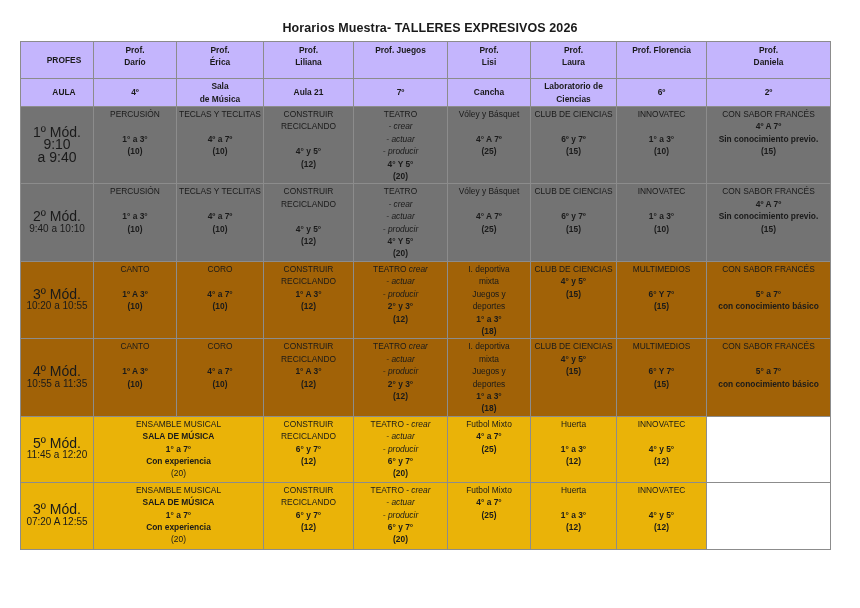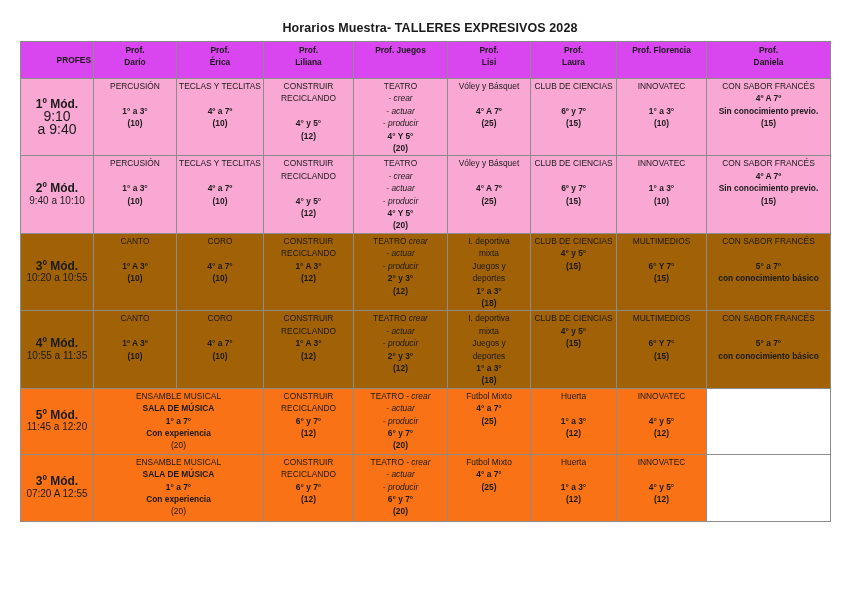--- a/index.html
+++ b/index.html
@@ -4,42 +4,42 @@
 <style>
   html, body { margin: 0; padding: 0; background: #ffffff; }
   body { width: 860px; height: 608px; position: relative; overflow: hidden;
          font-family: "Liberation Sans", "DejaVu Sans", sans-serif; color: #1a1a1a; }
   .title { position: absolute; top: 21px; left: 0; width: 860px; text-align: center;
            font-size: 12.5px; font-weight: bold; letter-spacing: 0.1px; }
   table.sched { position: absolute; top: 41px; left: 20px; border-collapse: collapse;
                 table-layout: fixed; width: 810px; }
   table.sched td { border: 1px solid #8c8c8c; font-size: 8.4px; line-height: 12.4px;
                    text-align: center; vertical-align: top; padding: 1px 2px; overflow: hidden; }
-  tr.hdr td { background: #d946ef; vertical-align: middle; }
-  tr.hdr td.lbl { text-align: right; font-weight: bold; padding-left: 16px; }
+  tr.hdr td { background: #c4b5fd; vertical-align: middle; }
+  tr.hdr td.lbl { text-align: center; font-weight: bold; padding-left: 16px; }
   tr.hdr td.prof { vertical-align: top; padding-top: 2px; font-weight: bold; }
   tr.aula td { font-weight: bold; vertical-align: middle; }
-  .yellow td { background: #f9a8d4; }
+  .yellow td { background: #737373; }
   .green td { background: #a16207; }
-  .salmon td { background: #f97316; }
+  .salmon td { background: #eab308; }
   td.empty { background: #ffffff !important; }
   td.mod { vertical-align: middle !important; }
-  .mod .mname { font-weight: bold; font-size: 12px; display: block; }
+  .mod .mname { font-weight: normal; font-size: 14px; display: block; }
   .mod .mtime { font-size: 10px; display: block; }
   .mod .mtime.big { font-size: 14px; line-height: 13px; }
   .b { font-weight: bold; display: block; }
   .n { display: block; }
   .i { font-style: italic; display: block; }
   .sp { display: block; height: 12.4px; }
   .inl-i { font-style: italic; text-align: center; }
 </style>
 </head>
 <body>
 
-<div class="title">Horarios Muestra- TALLERES EXPRESIVOS 2028</div>
+<div class="title">Horarios Muestra- TALLERES EXPRESIVOS 2026</div>
 
 <table class="sched">
   <colgroup>
     <col style="width:73px">
       <col style="width:83px">
       <col style="width:87px">
       <col style="width:90px">
     <col style="width:94px">
       <col style="width:83px">
       <col style="width:86px">
@@ -75,20 +75,37 @@
         </td>
     <td class="prof">
           <span class="n">Prof. Florencia</span>
         </td>
     <td class="prof">
           <span class="n">Prof.</span>
           <span class="n">Daniela</span>
         </td>
   </tr>
 
+  <tr class="hdr aula" style="height:28px">
+    <td class="lbl">AULA</td>
+    <td>4º</td>
+    <td>
+          <span class="n">Sala</span>
+          <span class="n">de Música</span>
+        </td>
+    <td>Aula 21</td>
+    <td>7º</td>
+    <td>Cancha</td>
+    <td>
+          <span class="n">Laboratorio de</span>
+          <span class="n">Ciencias</span>
+        </td>
+    <td>6º</td>
+    <td>2º</td>
+  </tr>
 
   <tr class="yellow" style="height:76px">
     <td class="mod">
       <span class="mname">1º Mód.</span>
       <span class="mtime big">9:10</span>
       <span class="mtime big">a 9:40</span>
     </td>
     <td>
           <span class="n">PERCUSIÓN</span>
           <span class="sp"></span>

